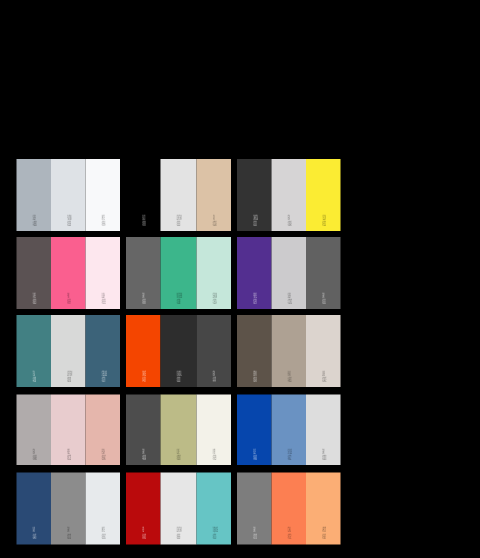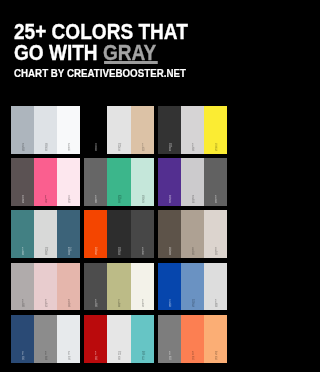--- a/index.html
+++ b/index.html
@@ -20,25 +20,20 @@
 .sw i{position:absolute;left:0;right:0;bottom:2px;font-style:normal;font-size:10px;line-height:10px;
       white-space:nowrap;text-align:center;font-weight:700;}
 .sw i b{display:inline-block;font-weight:700;transform:scale(.055,.52);transform-origin:bottom center;}
 .sw i b:first-child{position:absolute;left:0;right:0;bottom:4.2px;}
 .sw i b:last-child{position:absolute;left:0;right:0;bottom:0;}
 </style>
 </head>
 <body>
 
 <div class="page">
-  <div class="hdr">
-    <div class="tl">25+ COLORS THAT</div>
-    <div class="tl"><span>GO WITH </span><span class="gray">GRAY</span></div>
-    <div class="t3">CHART BY CREATIVEBOOSTER.NET</div>
-  </div>
   <div class="rows" id="rows">
       <div class="row">
         <div class="grp">
           <div class="sw" style="background: rgb(173, 181, 189);">
             <i style="color: rgba(0, 0, 0, 0.38);">
               <b>SILVER</b>
               <b>#ADB5BD</b>
             </i>
           </div>
           <div class="sw" style="background: rgb(222, 226, 230);">

